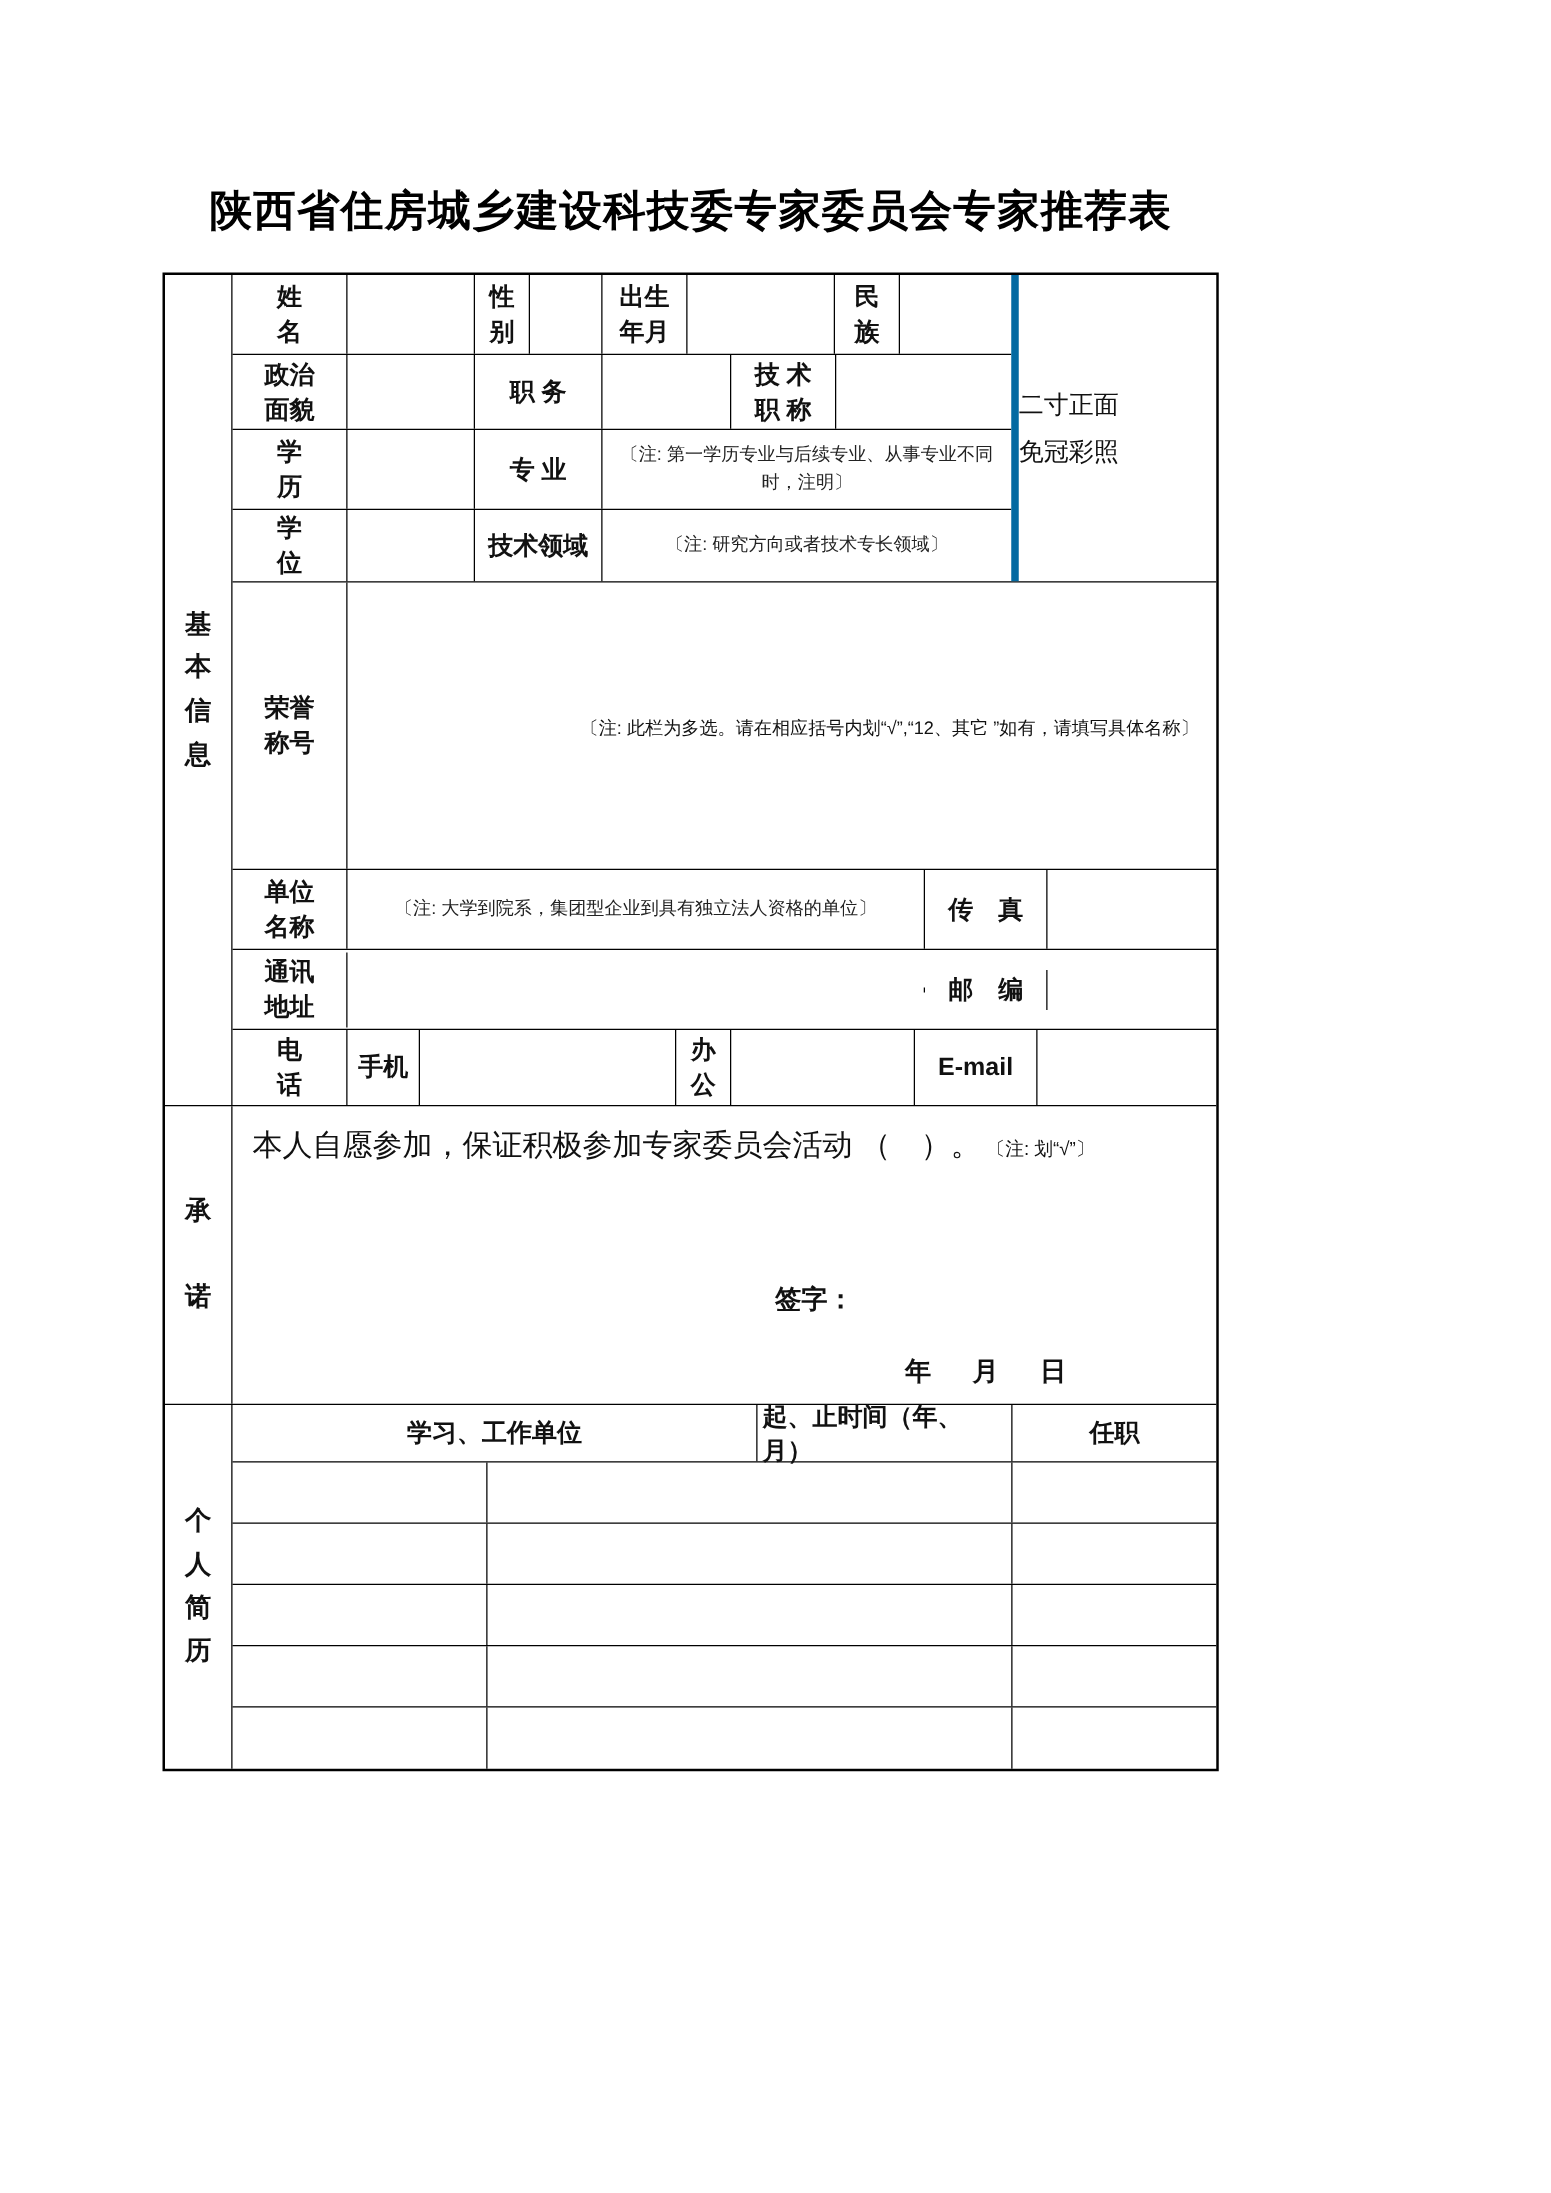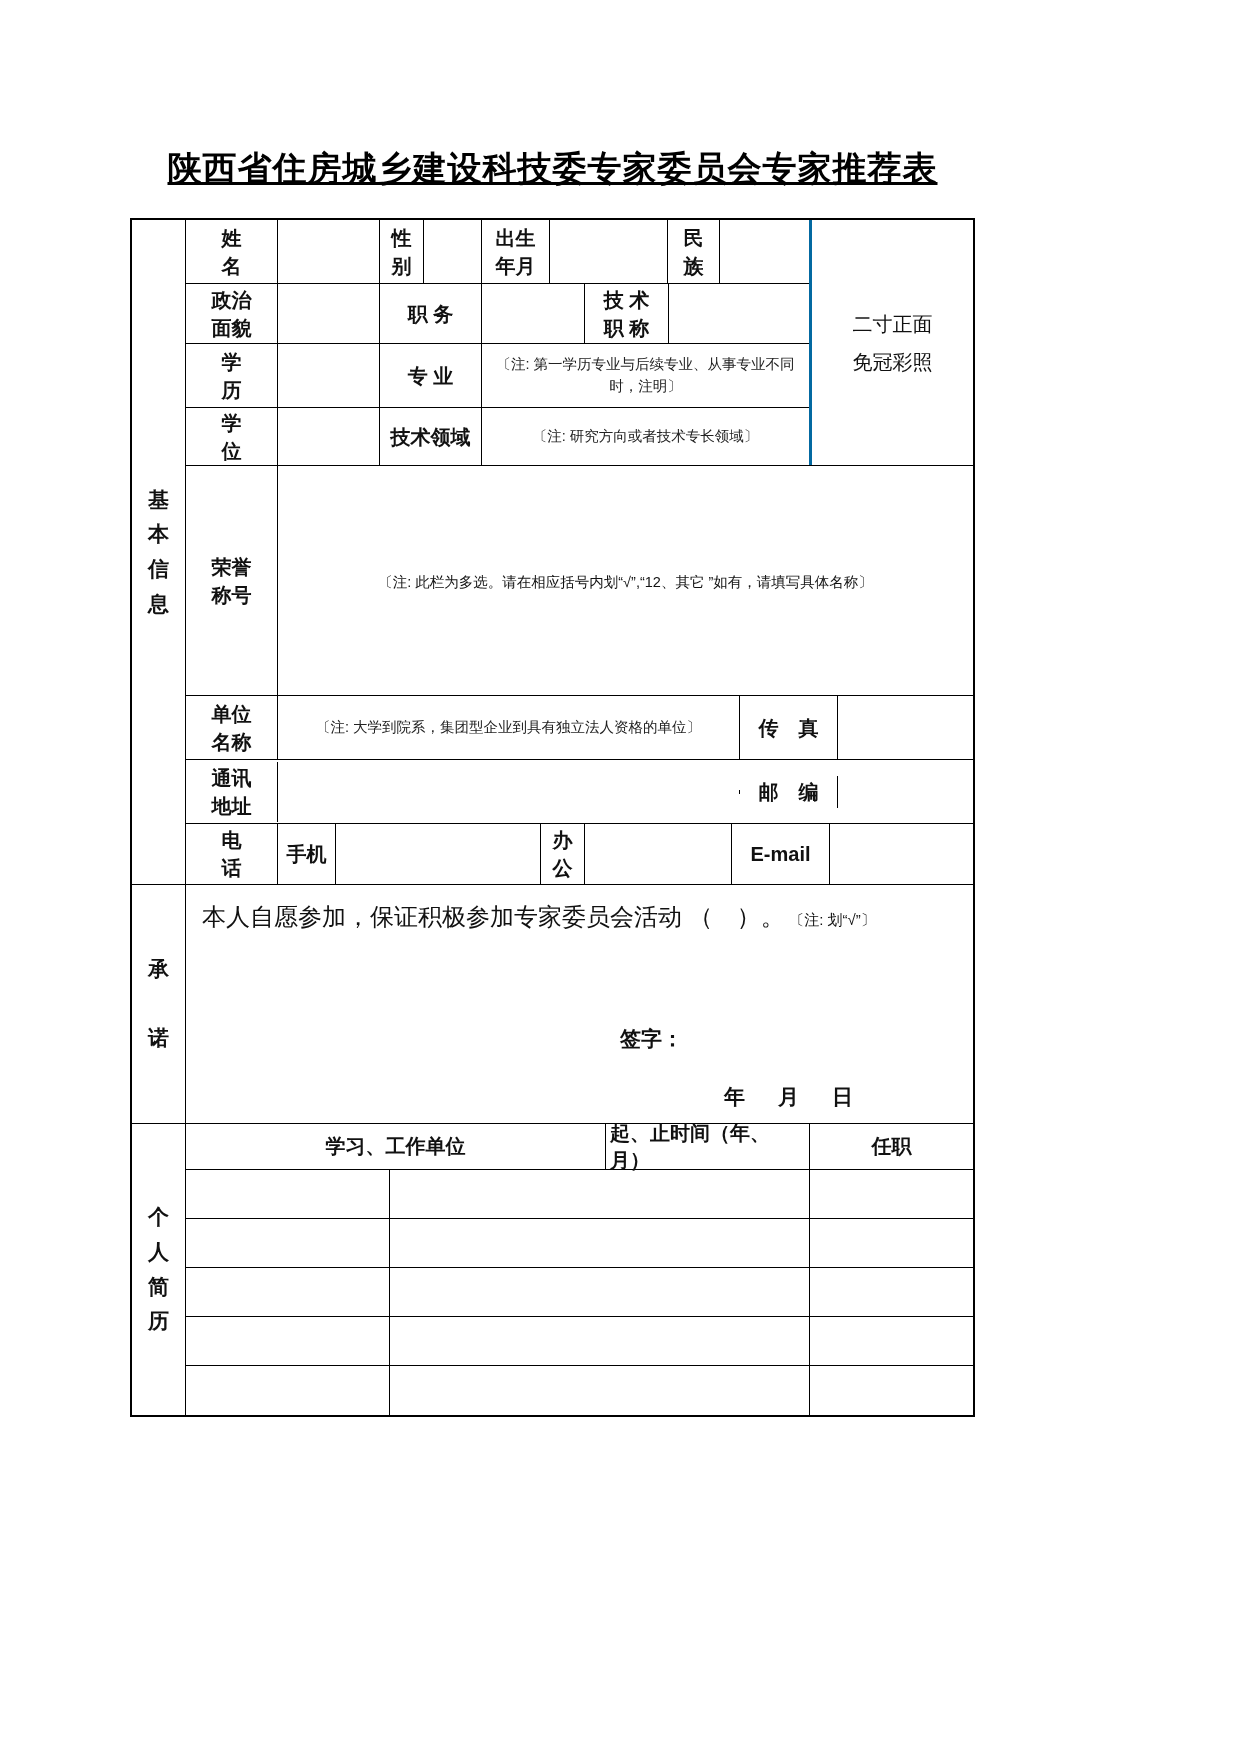--- a/index.html
+++ b/index.html
@@ -4,21 +4,21 @@
 <style>
   * { box-sizing: border-box; }
   html,body { margin:0; padding:0; }
   body {
     width:1241px; height:1754px; background:#ffffff; color:#111;
     font-family:"Liberation Sans","DejaVu Sans",sans-serif;
   }
   .container { width:845px; margin-left:130px; padding-top:146px; }
   .title {
     font-size:34px; font-weight:bold; text-align:center;
-    margin:0 0 26px 0; letter-spacing:1px; color:#000;text-decoration:underline;
+    margin:0 0 26px 0; letter-spacing:1px; color:#000;
   }
   .form { border:2px solid #000; background:#fff; }
   .section { display:flex; border-bottom:1px solid #000; }
   .section:last-child { border-bottom:none; }
   .side-label {
     width:54px; flex:0 0 54px; border-right:1px solid #000;
     display:flex; align-items:center; justify-content:center;
     font-weight:bold; font-size:21px; white-space:pre-line;
     text-align:center; line-height:1.65;
   }
@@ -43,27 +43,27 @@
   
   .w44{flex:0 0 44px;} .w52{flex:0 0 52px;} .w58{flex:0 0 58px;}
   .w68{flex:0 0 68px;} .w84{flex:0 0 84px;} .w92{flex:0 0 92px;}
   .w98{flex:0 0 98px;} .w102{flex:0 0 102px;} .w103{flex:0 0 103px;}
   .w118{flex:0 0 118px;} .w147{flex:0 0 147px;} .w204{flex:0 0 204px;}
   .w205{flex:0 0 205px;} .w420{flex:0 0 420px;} .w462{flex:0 0 462px;}
   
   .r1{height:64px;} .r2{height:60px;} .r3{height:64px;} .r4{height:57px;}
   .honors-row{height:230px;} .r6{height:64px;} .r7{height:64px;align-items:center;} .r8{height:60px;}
   .photo-cell {
-    flex:0 0 164px; border-left:3px solid #0369a1;
-    display:flex; align-items:center; justify-content:center;
+    flex:0 0 164px; border-left:6px solid #0369a1;
+    display:flex; align-items:center; justify-content:flex-start;
   }
   .photo-note { font-size:20px; white-space:pre-line; text-align:left; line-height:1.9; }
   .honors-cell { flex:1 1 auto; flex-direction:column; justify-content:center; padding:6px 14px; align-items:stretch; }
   .honors-text { font-size:18px; line-height:1.82; text-align:justify; }
-  .honors-note { font-size:14.5px; text-align:center; margin-top:4px; }
+  .honors-note { font-size:14.5px; text-align:right; margin-top:4px; }
   
   .commit-content { flex:1 1 auto; position:relative; height:238px; padding:14px 16px; }
   .commit-text { font-size:24px; line-height:1.5; }
   .commit-note { font-size:15px; }
   .sign-label { position:absolute; left:434px; top:140px; font-size:21px; font-weight:bold; }
   .date-label { position:absolute; left:538px; top:198px; font-size:21px; font-weight:bold; letter-spacing:6px; }
   
   .resume-header { height:46px; }
   .resume-row { height:49px; }
   .resume-header .cell { font-weight:bold; font-size:20px; }

